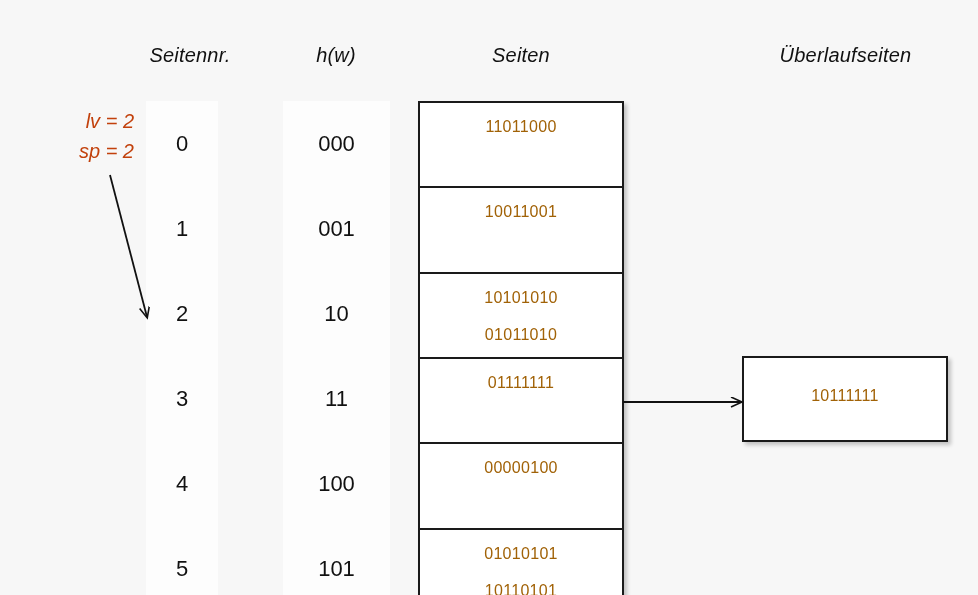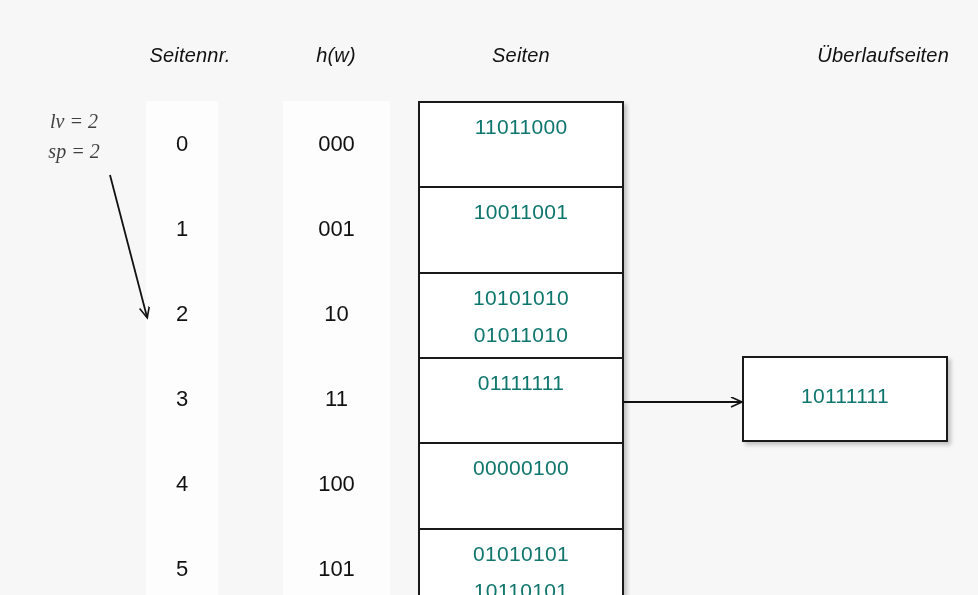--- a/index.html
+++ b/index.html
@@ -26,34 +26,33 @@
     font-style: italic;
     font-size: 20px;
     color: #111111;
     white-space: nowrap;
     text-align: center;
     letter-spacing: 0.2px;
   }
   #hdr-seitennr { left: 120px; top: 8px; width: 140px; }
   #hdr-hw       { left: 280px; top: 8px; width: 112px; }
   #hdr-seiten   { left: 418px; top: 8px; width: 206px; }
-  #hdr-ueber    { left: 742px; top: 8px; width: 207px; text-align: right; }
+  #hdr-ueber    { left: 742px; top: 8px; width: 207px; }
 
   
   #params {
     position: absolute;
     left: 14px;
     top: 70px;
     width: 120px;
-    text-align: center;
+    text-align: right;
     font-style: italic;
     font-size: 20px;
-    color: #404040;
+    color: #c2410c;
     line-height: 30px;
-    font-family: Liberation Serif, serif;
   }
   #params div { white-space: nowrap; }
 
   
   .plain-col {
     position: absolute;
     background: #fdfdfd;
     top: 65px;
     height: 510px;
   }
@@ -86,22 +85,22 @@
     height: 85.33px;
     border-bottom: 2.5px solid #1a1a1a;
     display: flex;
     flex-direction: column;
     align-items: center;
     justify-content: flex-start;
     padding-top: 5px;
   }
   .page-cell:last-child { border-bottom: none; }
   .slot {
-    font-size: 21px;
-    color: #0f766e;
+    font-size: 16px;
+    color: #a16207;
     line-height: 37px;
     height: 37px;
     letter-spacing: 0.3px;
   }
 
   
   #overflow-box {
     position: absolute;
     left: 742px;
     top: 320px;

